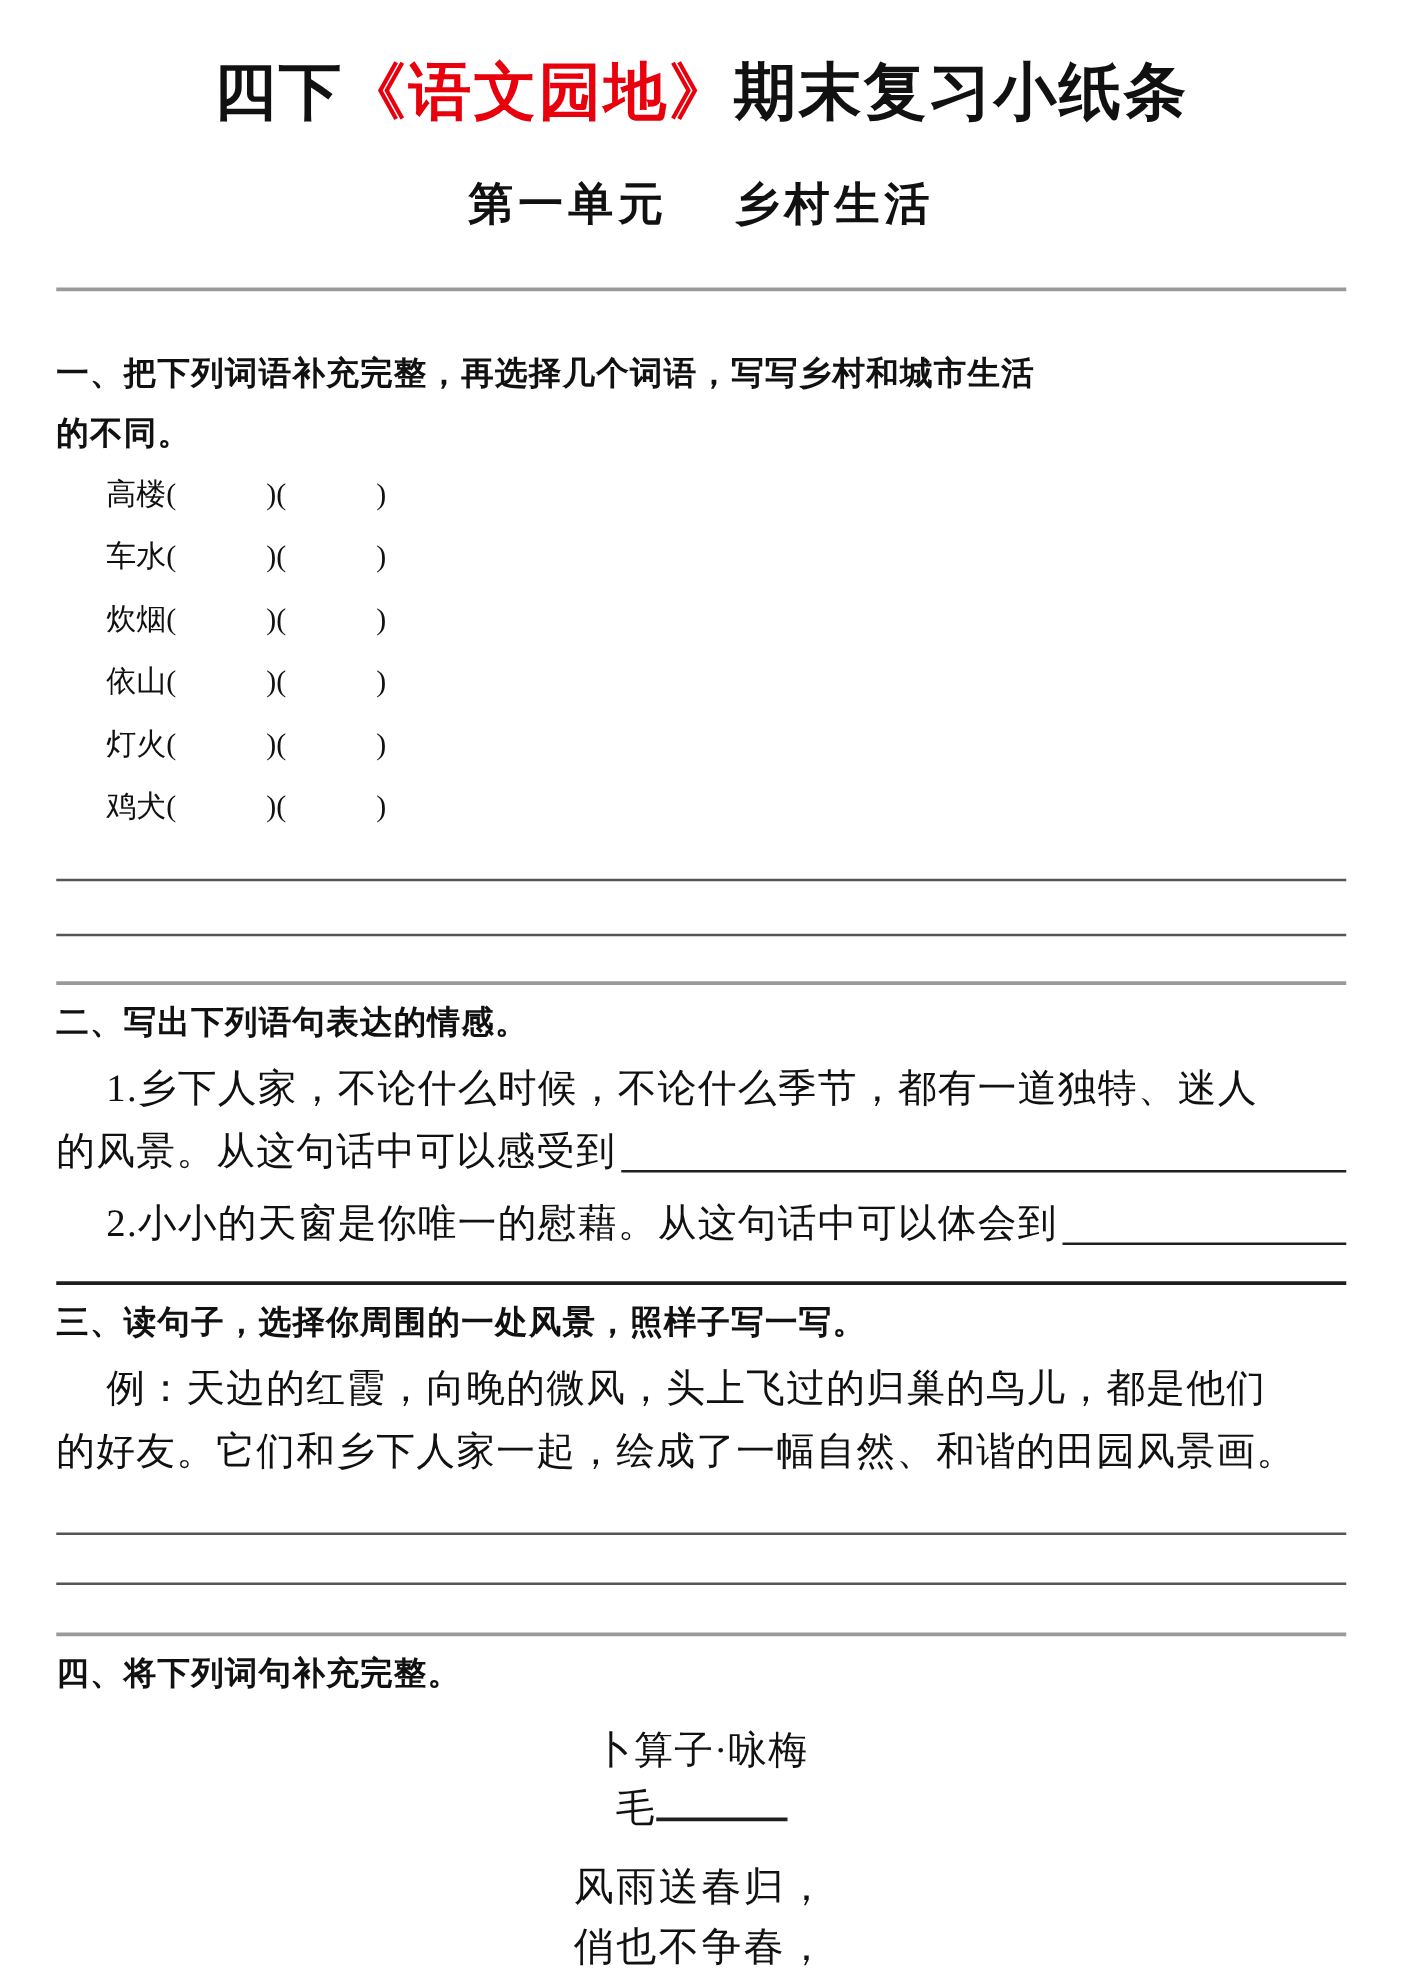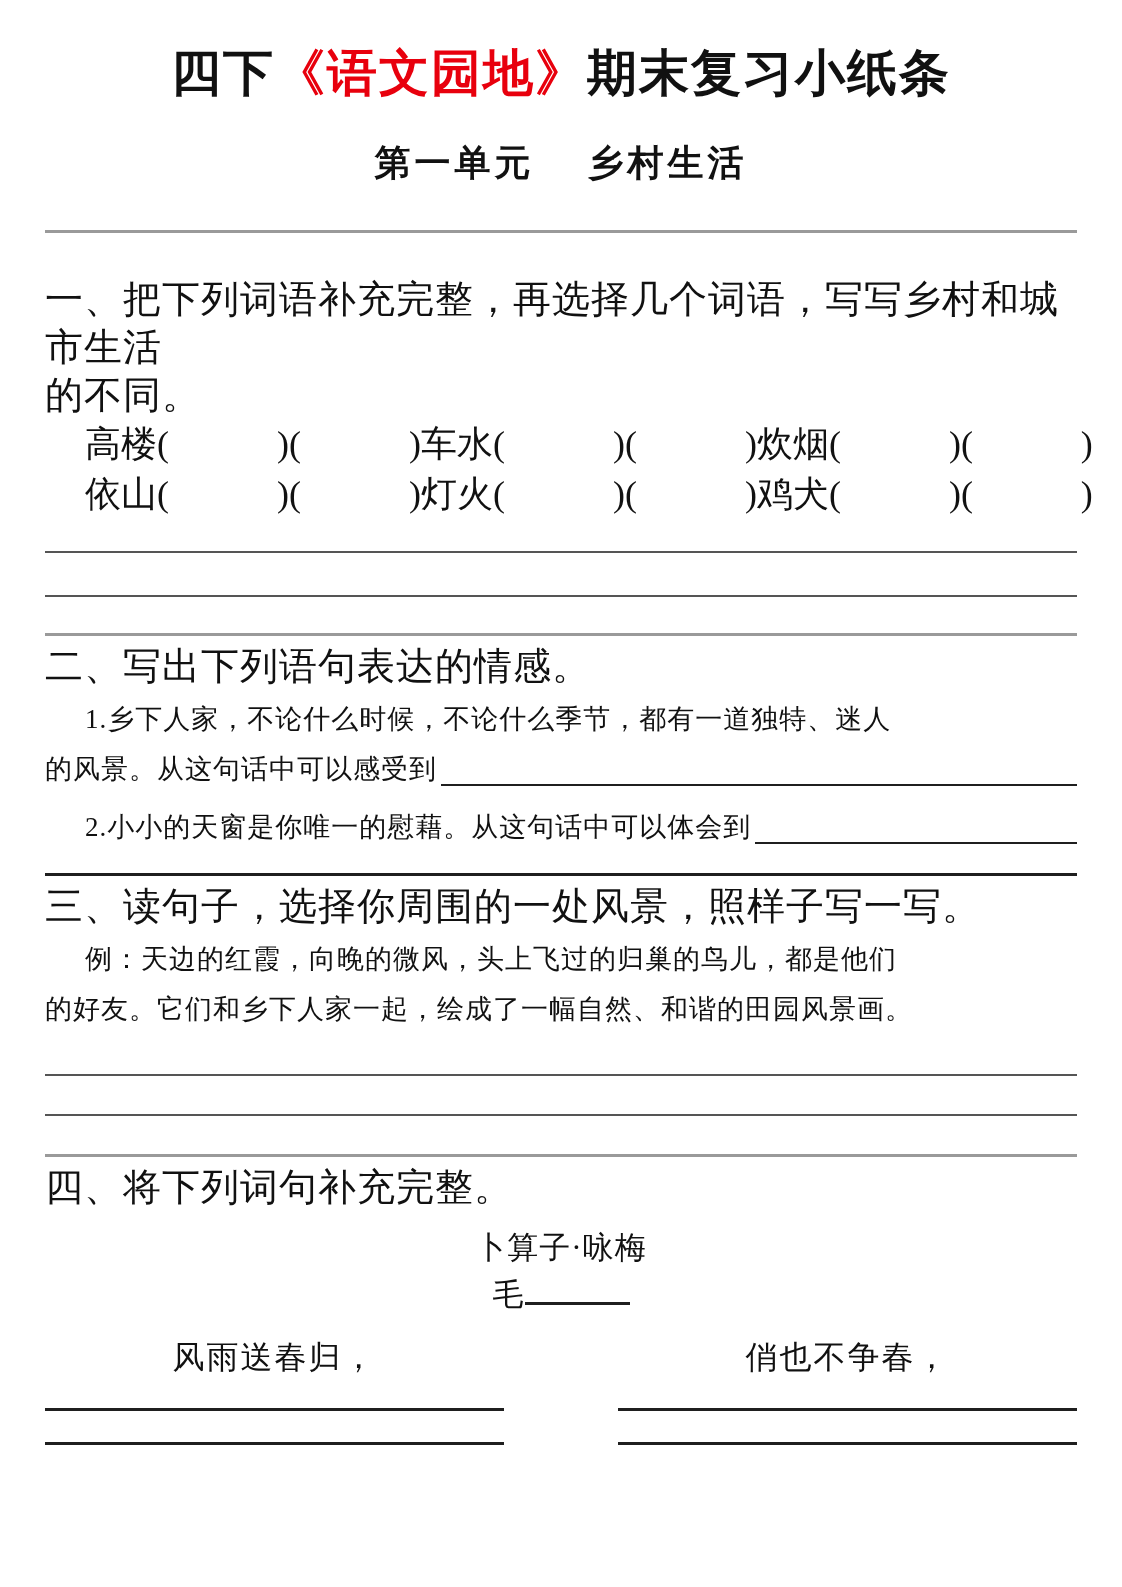--- a/index.html
+++ b/index.html
@@ -30,34 +30,34 @@
     margin-top:36px;text-align:center;
     font-size:36px;font-weight:bold;letter-spacing:4px;line-height:46px;
   }
   .sep{border:none;border-top:3px solid var(--separator-gray);}
   .sep-1{margin-top:44px;}
   .sep-2{margin-top:36px;}
   .sep-3{margin-top:38px;}
 
   
   .sec-head{
-    font-size:38px;font-weight:normal;line-height:48px;letter-spacing:1px;
+    font-size:26px;font-weight:bold;line-height:48px;letter-spacing:1px;
   }
   .sec-head.tight{line-height:44px;margin-top:8px;}
   .sec1-head{margin-top:42px;}
 
   
-  .body-text{font-size:27px;line-height:50px;letter-spacing:1px;}
+  .body-text{font-size:31px;line-height:50px;letter-spacing:1px;}
   .indent{text-indent:40px;}
 
   
   .word-row{
     display:flex;justify-content:space-between;
     padding:0 12px 0 40px;
-    font-size:36px;line-height:50px;white-space:pre;
+    font-size:24px;line-height:50px;white-space:pre;flex-direction:column;
   }
 
   
   .ans{border-bottom:2px solid var(--line-dark);}
   .ans-1{height:34px;}
   .ans-2{height:44px;}
   .ans-3{height:42px;}
   .ans-4{height:40px;}
   .full-blank{height:24px;border-bottom:3px solid var(--line-black);}
 
@@ -72,21 +72,21 @@
 
   
   .center-line{text-align:center;font-size:31px;line-height:46px;letter-spacing:1px;}
   .poem-title{margin-top:16px;}
   .author-line{line-height:48px;}
   .inline-blank{
     display:inline-block;width:105px;height:8px;
     border-bottom:3px solid var(--line-black);
   }
   .poem-grid{
-    display:grid;grid-template-columns:1fr 1fr;column-gap:114px;
+    display:grid;grid-template-columns:1fr;column-gap:114px;
   }
   .poem-grid.text-row{margin-top:14px;}
   .poem-grid .cell{
     text-align:center;font-size:32px;line-height:48px;letter-spacing:2px;
   }
   .poem-grid .u-line{height:30px;border-bottom:3px solid var(--line-black);}
   .poem-grid .u-line2{height:34px;border-bottom:3px solid var(--line-black);}
   .poem-row2{margin-top:18px;}
 </style>
 </head>

